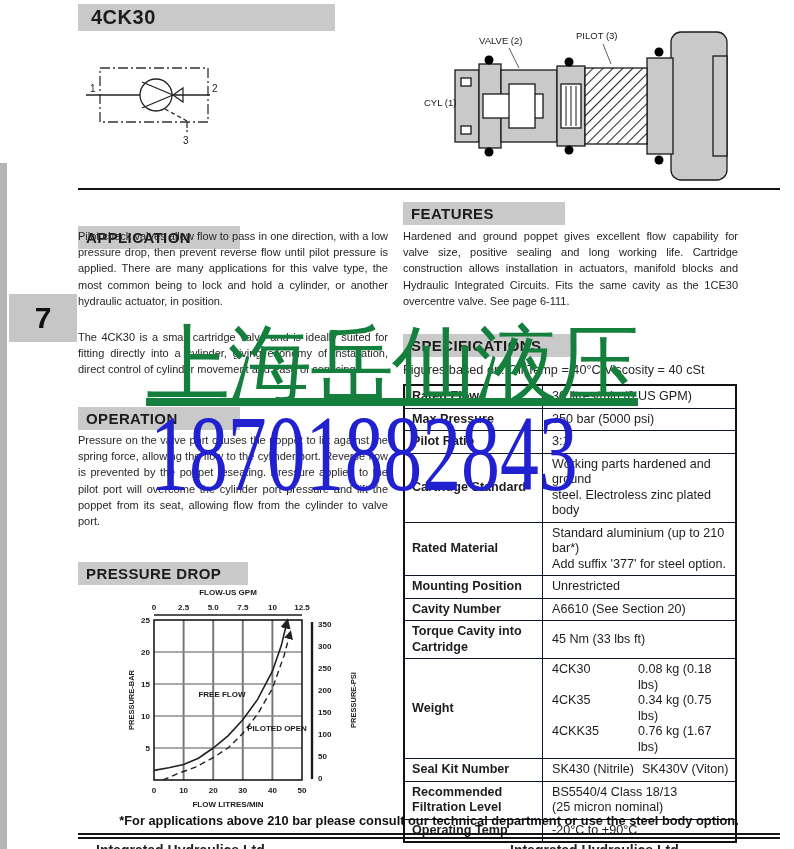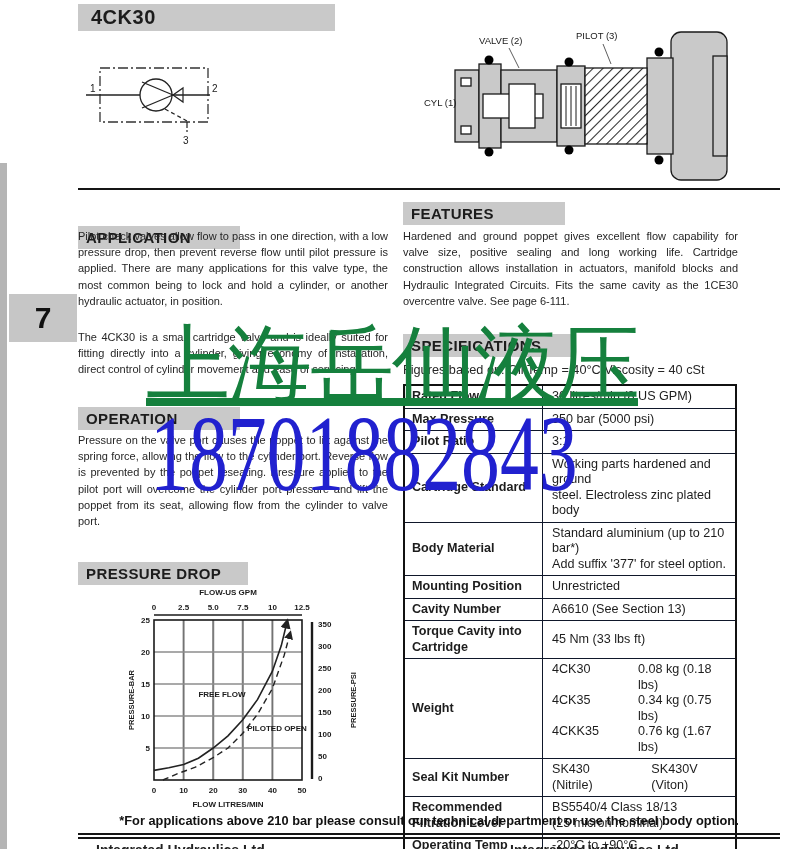--- a/index.html
+++ b/index.html
@@ -18,21 +18,21 @@
   .para{font-size:11px;line-height:16.2px;text-align:justify;color:#262626;}
   .basis{font-size:12.7px;color:#262626;}
   
   table.spec{border-collapse:collapse;width:334px;border:2px solid #111;
         font-size:12.6px;color:#1d1d1d;table-layout:fixed;}
   table.spec td{border:1px solid #0f172a;vertical-align:middle;}
   td.lbl{font-weight:bold;width:126px;padding:3px 4px 3px 7px;line-height:15.5px;}
   td.val{padding:3px 4px 3px 9px;line-height:15.5px;}
   .pairrow{display:flex;}
   .pairrow .model{width:86px;flex:none;}
-  .colrow{display:flex;gap:24px;}
+  .colrow{display:flex;gap:8px;}
   
   .footnote{left:78px;top:813px;width:702px;text-align:center;font-weight:bold;font-size:12.8px;color:#111;}
   .footer-clip{left:78px;top:842px;width:702px;height:7px;overflow:hidden;}
   .footer-clip span{position:absolute;top:0;font-weight:bold;font-size:14px;color:#222;}
   .fl{left:18px;} .fr{left:432px;}
   
   .wm{pointer-events:none;z-index:50;line-height:1;white-space:nowrap;}
   .wm1{left:146px;top:322px;font-size:84px;letter-spacing:-2px;
        font-family:"DejaVu Serif", serif;text-decoration:underline;}
   .wm2{left:150px;top:400px;font-size:108px;font-family:"Liberation Serif", serif;
@@ -200,33 +200,33 @@
             <td class="val">3:1</td>
           </tr>
           <tr>
             <td class="lbl">Cartridge Standard</td>
             <td class="val">
               <div>Working parts hardened and ground</div>
               <div>steel. Electroless zinc plated body</div>
             </td>
           </tr>
           <tr>
-            <td class="lbl">Body Material</td>
+            <td class="lbl">Rated Material</td>
             <td class="val">
               <div>Standard aluminium (up to 210 bar*)</div>
               <div>Add suffix '377' for steel option.</div>
             </td>
           </tr>
           <tr>
             <td class="lbl">Mounting Position</td>
             <td class="val">Unrestricted</td>
           </tr>
           <tr>
             <td class="lbl">Cavity Number</td>
-            <td class="val">A6610 (See Section 13)</td>
+            <td class="val">A6610 (See Section 20)</td>
           </tr>
           <tr>
             <td class="lbl">Torque Cavity into Cartridge</td>
             <td class="val">45 Nm (33 lbs ft)</td>
           </tr>
           <tr>
             <td class="lbl">Weight</td>
             <td class="val">
               <div class="pairrow">
                 <span class="model">4CK30</span>

